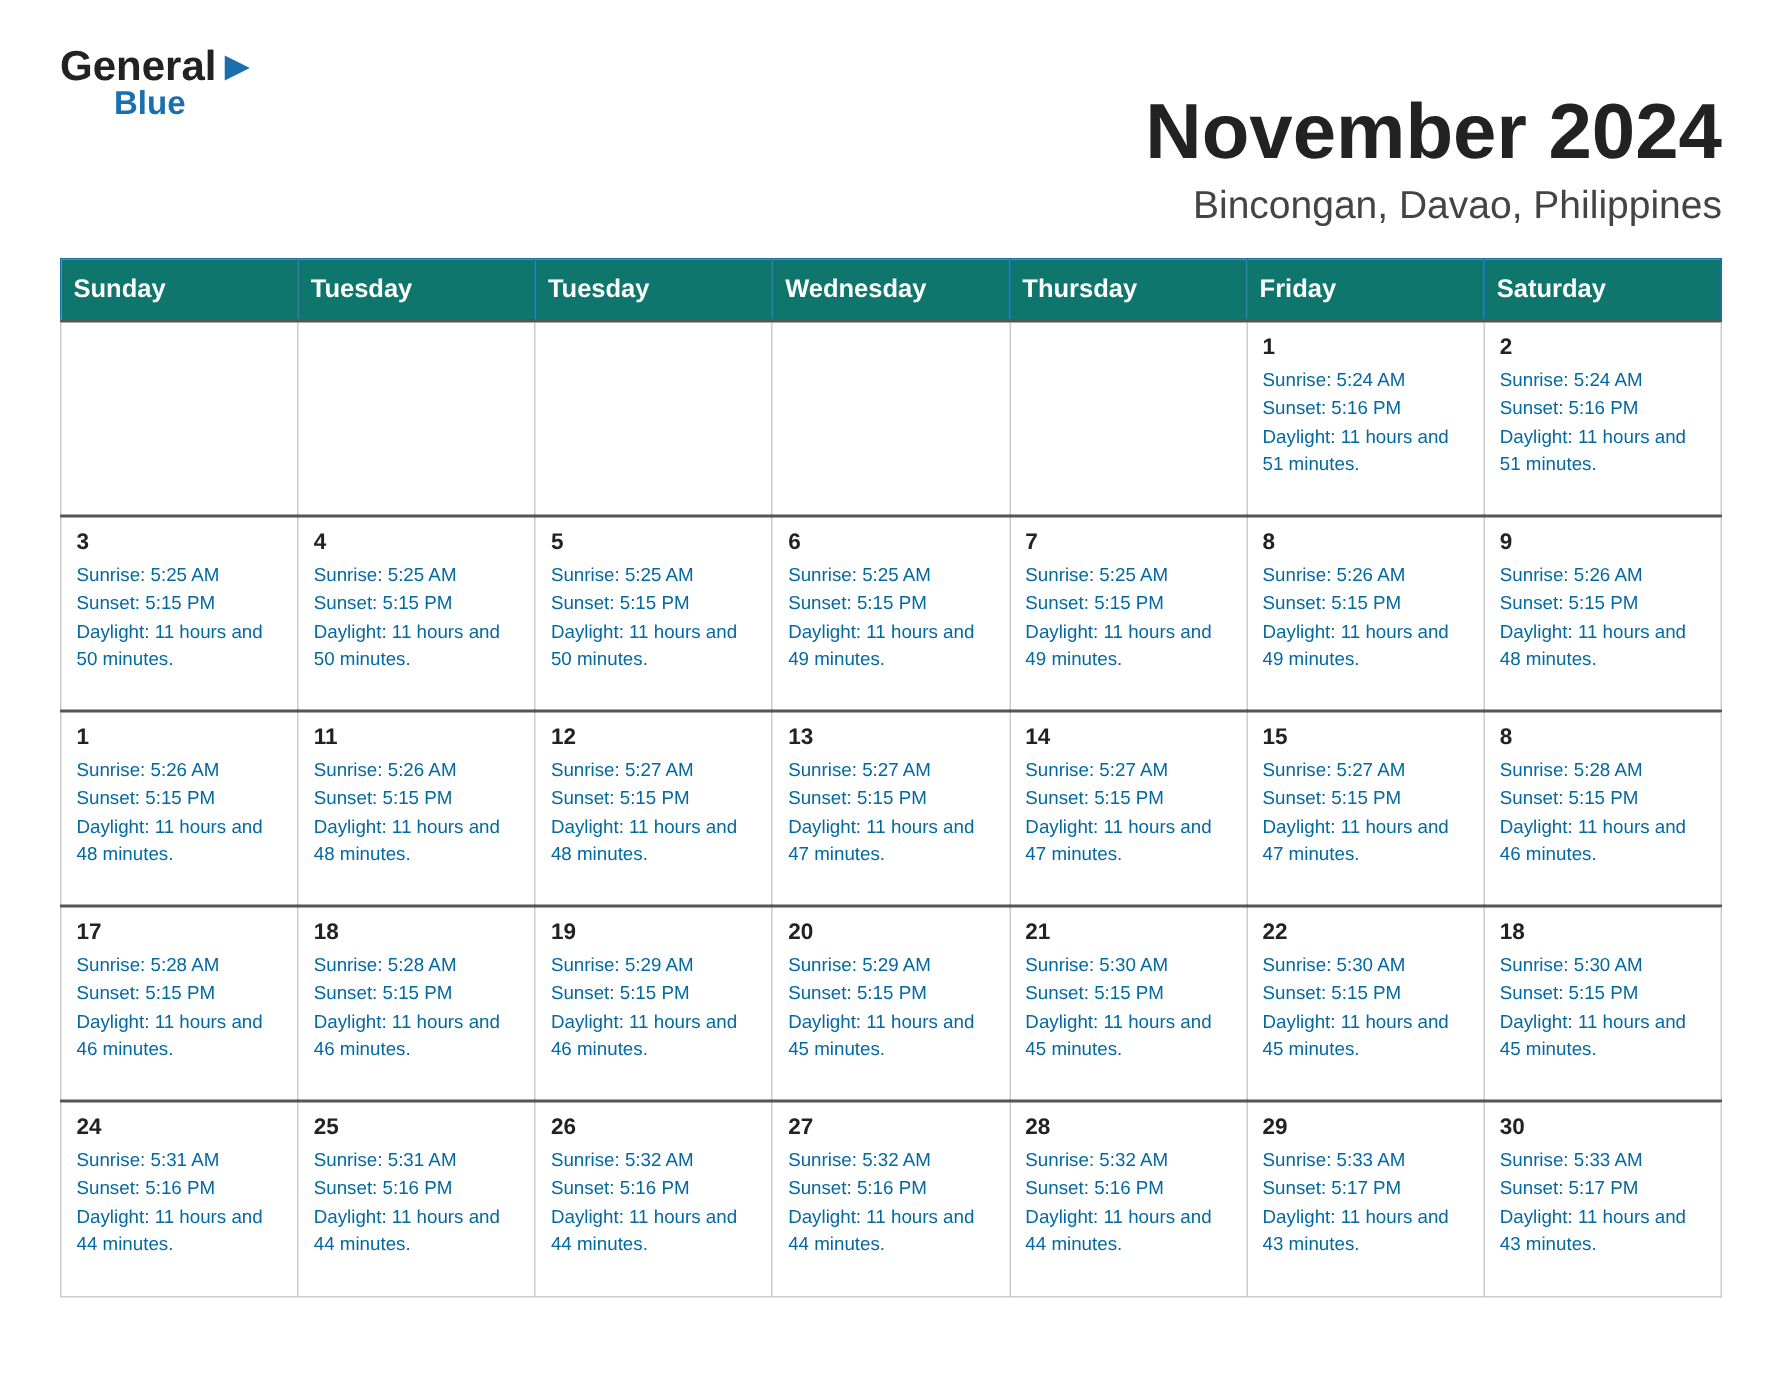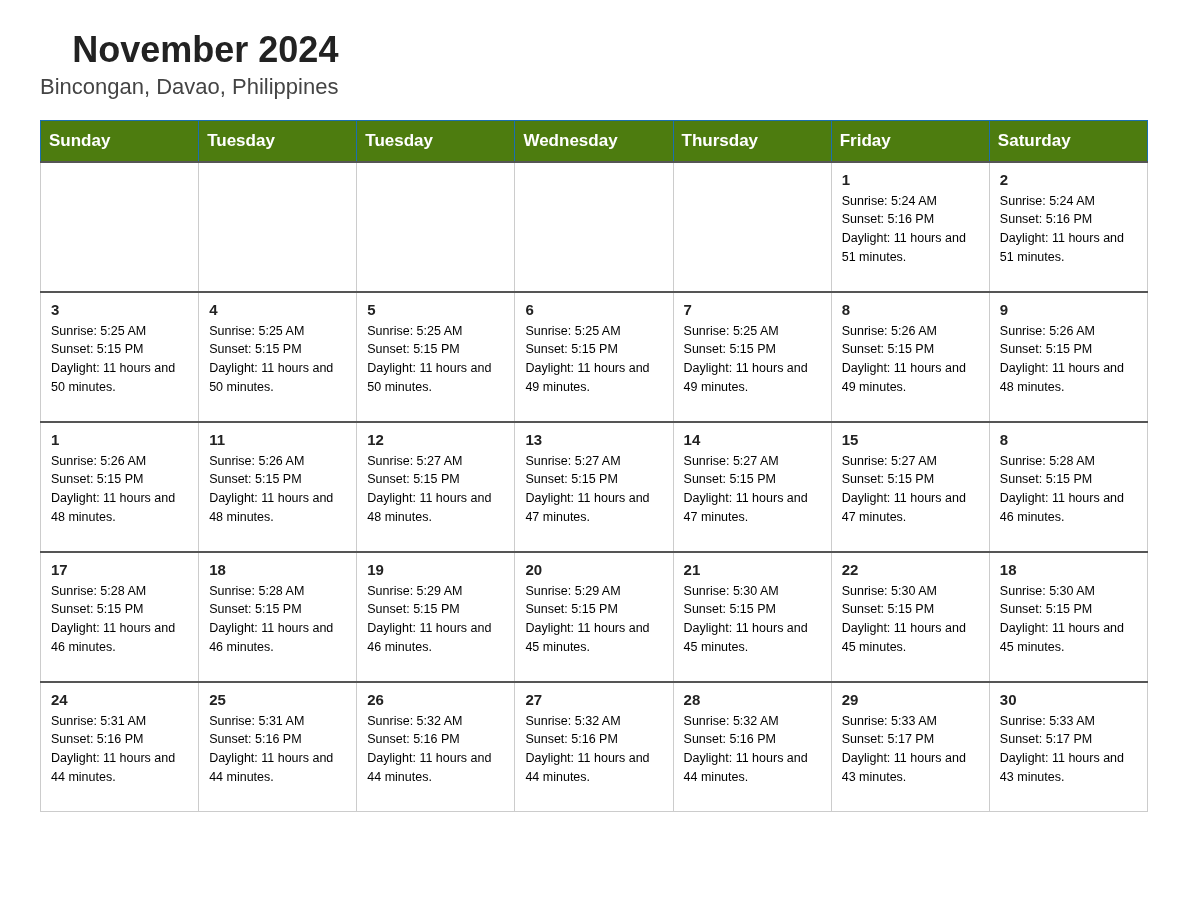--- a/index.html
+++ b/index.html
@@ -33,38 +33,39 @@
       font-size: 22px;
       font-weight: bold;
       color: #1a6faf;
       margin-left: 36px;
       line-height: 1;
     }
     .title-block {
       text-align: right;
     }
     .title-block h1 {
-      font-size: 36px;
+      font-size: 52px;
       font-weight: bold;
       color: #222;
       line-height: 1.1;
+      margin-top: 30px;
     }
     .title-block h2 {
-      font-size: 22px;
+      font-size: 26px;
       font-weight: normal;
       color: #444;
       margin-top: 4px;
     }
     .calendar {
       width: 100%;
       border-collapse: collapse;
       border: 1px solid #ccc;
     }
     .calendar th {
-      background: #4d7c0f;
+      background: #0f766e;
       color: #fff;
       font-size: 17px;
       font-weight: bold;
       padding: 10px 8px;
       text-align: left;
       border: 1px solid #1a6faf;
     }
     .calendar td {
       vertical-align: top;
       padding: 8px 10px;
@@ -76,37 +77,43 @@
     }
     .day-num {
       font-size: 15px;
       font-weight: bold;
       color: #222;
       display: block;
       margin-bottom: 4px;
     }
     .day-info {
       font-size: 12.5px;
-      color: #000000;
+      color: #0369a1;
       line-height: 1.5;
     }
     .calendar tr td {
       background: #fff;
     }
     .calendar tbody tr {
       border-top: 2px solid #555;
     }
     .empty-cell {
       background: #f9f9f9;
     }
   </style>
 </head>
 <body>
 
 <div class="header">
+  <div class="logo">
+    <div class="logo-general">
+      General<span>►</span>
+    </div>
+    <div class="logo-blue">Blue</div>
+  </div>
   <div class="title-block">
     <h1>November 2024</h1>
     <h2>Bincongan, Davao, Philippines</h2>
   </div>
 </div>
 
 <table class="calendar">
   <thead>
     <tr>
     <th>Sunday</th>

